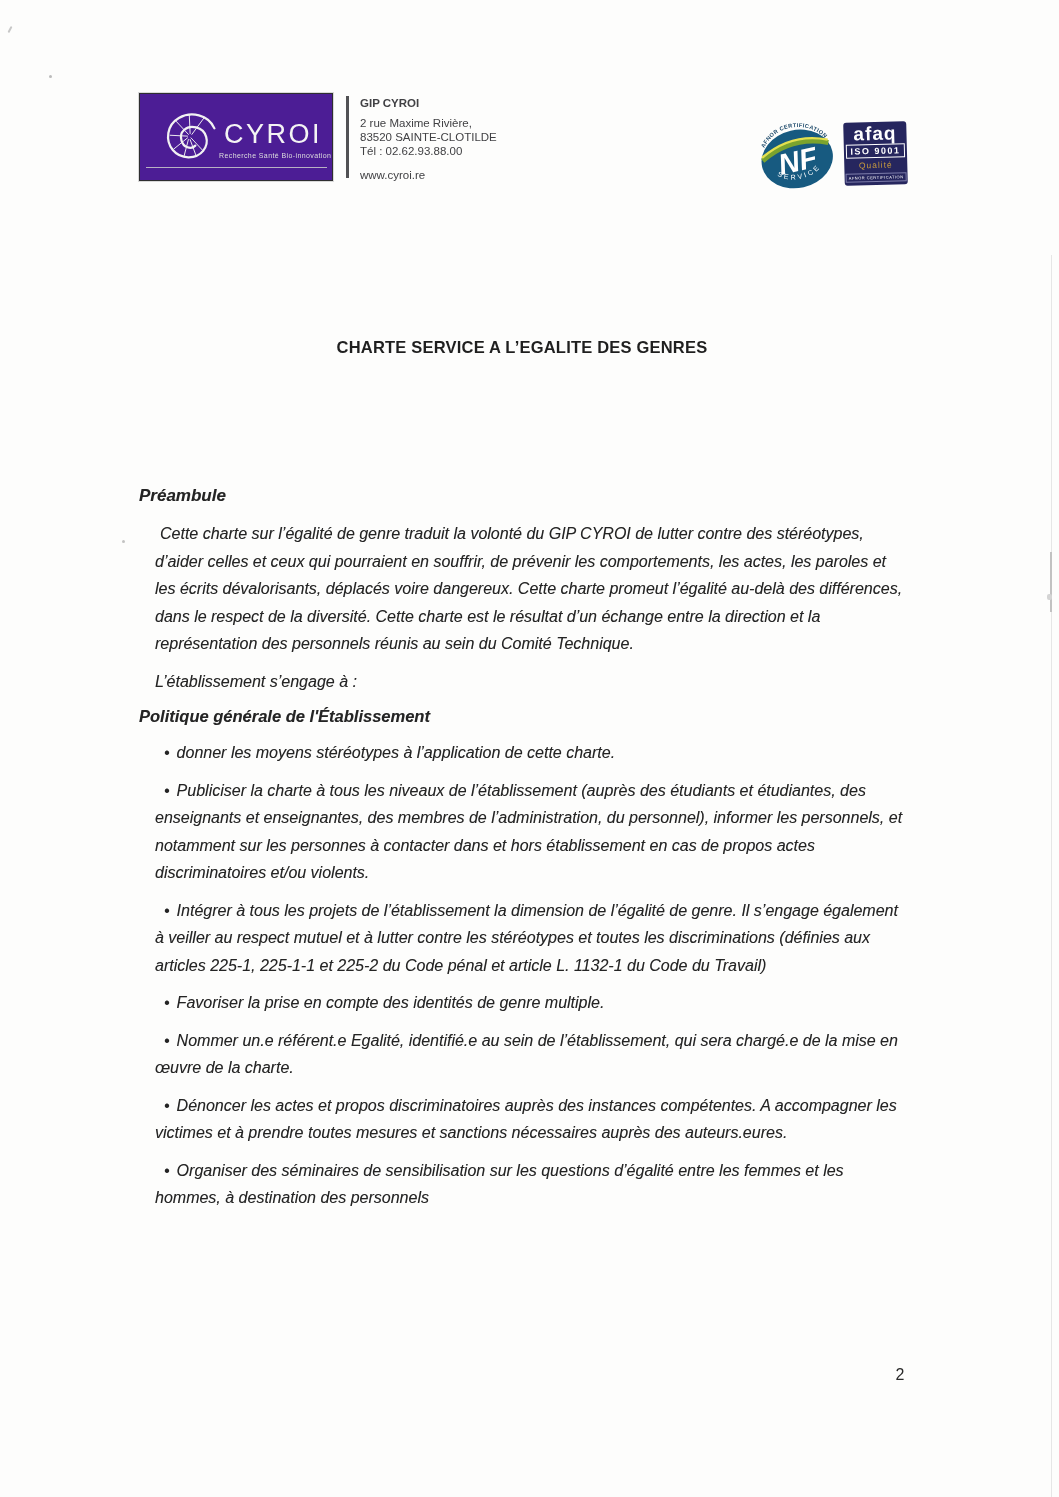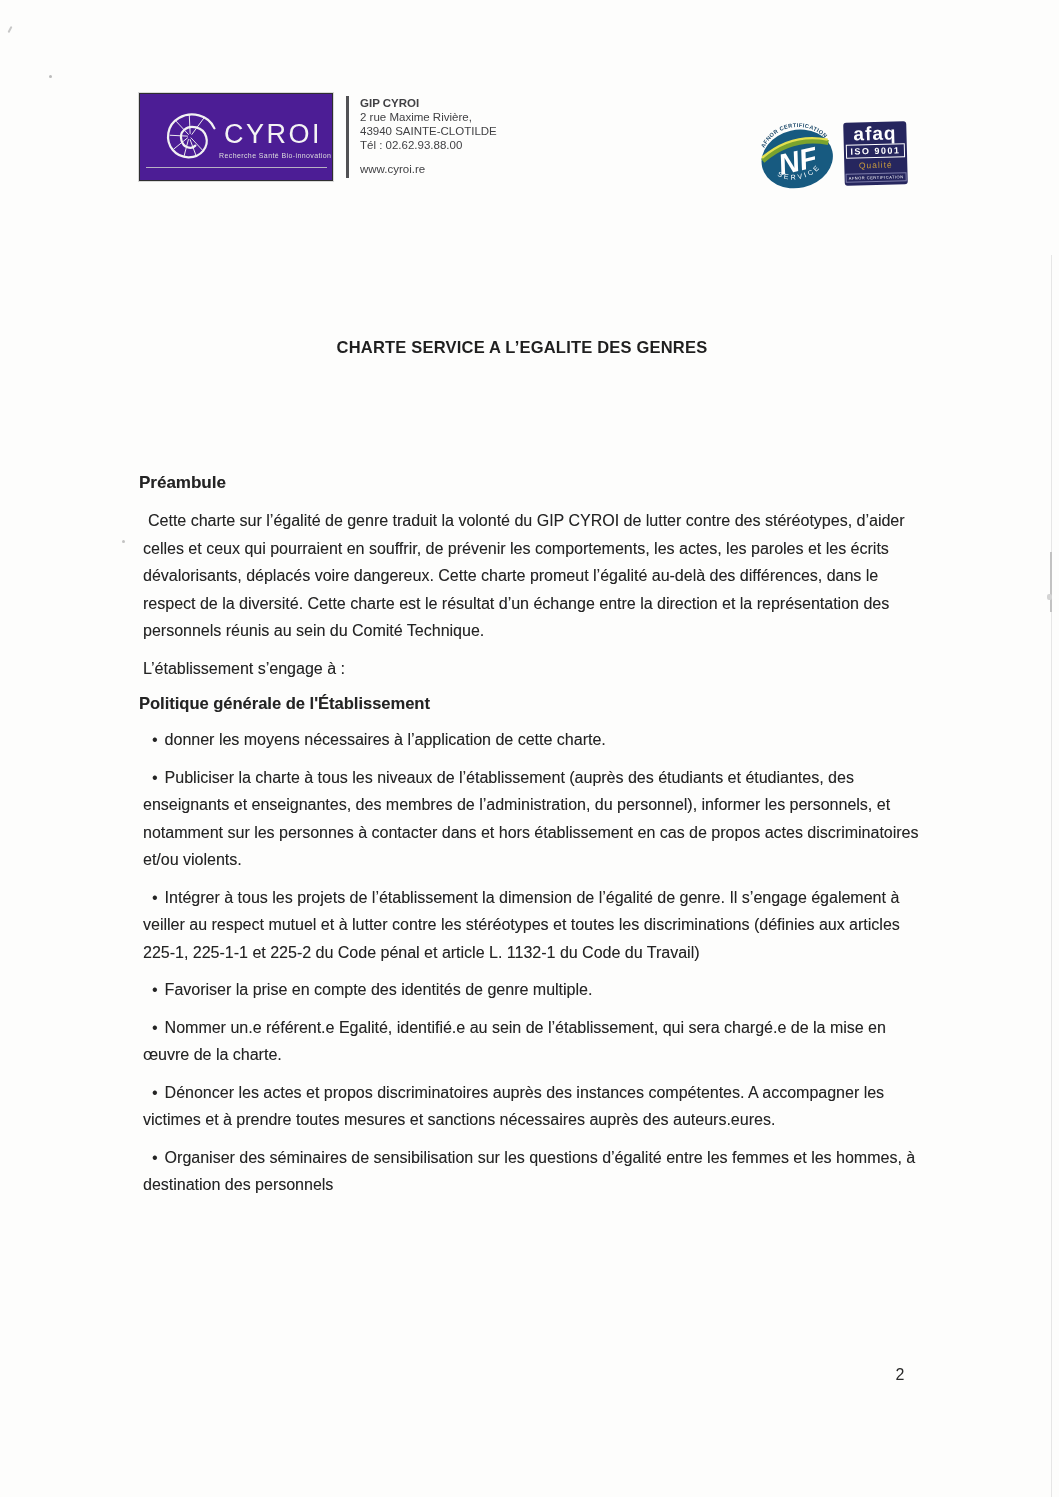--- a/index.html
+++ b/index.html
@@ -37,21 +37,21 @@
     color:#dedede;font-size:7px;letter-spacing:.4px;white-space:nowrap;
   }
   .logo-rule{position:absolute;left:6px;top:73px;width:181px;height:1px;background:#cbcbcb;opacity:.85;}
 
   
   .contact{
     position:absolute;left:346px;top:96px;height:82px;
     border-left:3px solid #515154;padding-left:11px;
     font-size:11.5px;line-height:14px;color:#414144;
   }
-  .contact-org{font-weight:600;}
+  .contact-org{font-weight:600;margin-bottom:6px;}
   .contact-web{margin-top:10px;}
 
   
   .nf-logo{position:absolute;left:755px;top:113px;width:84px;height:82px;}
 
   
   .afaq{
     position:absolute;left:844px;top:122px;width:63px;height:63px;
     background:#26265e;border-radius:3px;transform:rotate(-1.5deg);
     display:flex;flex-direction:column;align-items:center;
@@ -68,28 +68,29 @@
     font-size:4px;letter-spacing:.5px;padding:1px 2px;white-space:nowrap;
   }
 
   
   .doc-title{
     position:absolute;left:139px;top:338px;width:766px;
     text-align:center;font-weight:700;font-size:16.5px;letter-spacing:.2px;
     color:#1f1f1f;
   }
   .doc-body{
-    position:absolute;left:139px;top:472px;width:786px;
+    position:absolute;left:139px;top:485px;width:786px;
     font-size:16px;line-height:27.5px;
     color:#242424;
     text-shadow:0.2px 0.2px 0.3px rgba(45,45,45,.35);
+    font-style:italic;
   }
   .doc-body h2{font-size:17px;font-weight:700;margin:0 0 13px;line-height:22px;}
   .doc-body h3{font-size:16.5px;font-weight:700;margin:5px 0 12px;line-height:22px;}
-  .doc-body p{margin:0 4px 10px;}
+  .doc-body p{margin:0 16px 10px;}
   .p-preamble{text-indent:5px;}
   .bullet{text-indent:9px;}
   .bullet .marker{margin-right:7px;}
 
   .page-number{
     position:absolute;left:880px;top:1366px;width:40px;
     text-align:center;font-size:16px;color:#2a2a2a;
   }
 </style>
 </head>
@@ -119,21 +120,21 @@
       </g>
     </svg>
     <div class="logo-brand">CYROI</div>
     <div class="logo-tagline">Recherche Santé Bio-innovation</div>
     <div class="logo-rule"></div>
   </div>
 
   <div class="contact">
     <div class="contact-org">GIP CYROI</div>
     <div>2 rue Maxime Rivière,</div>
-    <div>43940 SAINTE-CLOTILDE</div>
+    <div>83520 SAINTE-CLOTILDE</div>
     <div>Tél : 02.62.93.88.00</div>
     <div class="contact-web">www.cyroi.re</div>
   </div>
 
   <svg class="nf-logo" viewBox="0 0 84 82">
     <defs>
       <path id="nfarc" d="M 9 36 A 36 33 0 0 1 76 34" fill="none"></path>
       <path id="nfsvc" d="M 17 56 A 29 21 0 0 0 68 54" fill="none"></path>
     </defs>
     <g transform="rotate(-13 42 45)">
@@ -161,21 +162,21 @@
 
   <div class="doc-body">
     <h2>Préambule</h2>
 
     <p class="p-preamble">Cette charte sur l’égalité de genre traduit la volonté du GIP CYROI de lutter contre des stéréotypes, d’aider celles et ceux qui pourraient en souffrir, de prévenir les comportements, les actes, les paroles et les écrits dévalorisants, déplacés voire dangereux. Cette charte promeut l’égalité au-delà des différences, dans le respect de la diversité. Cette charte est le résultat d’un échange entre la direction et la représentation des personnels réunis au sein du Comité Technique.</p>
 
     <p>L’établissement s’engage à :</p>
 
     <h3>Politique générale de l'Établissement</h3>
 
-    <p class="bullet"><span class="marker">•</span><span>donner les moyens nécessaires à l’application de cette charte.</span></p>
+    <p class="bullet"><span class="marker">•</span><span>donner les moyens stéréotypes à l’application de cette charte.</span></p>
 
     <p class="bullet"><span class="marker">•</span><span>Publiciser la charte à tous les niveaux de l’établissement (auprès des étudiants et étudiantes, des enseignants et enseignantes, des membres de l’administration, du personnel), informer les personnels, et notamment sur les personnes à contacter dans et hors établissement en cas de propos actes discriminatoires et/ou violents.</span></p>
 
     <p class="bullet"><span class="marker">•</span><span>Intégrer à tous les projets de l’établissement la dimension de l’égalité de genre. Il s’engage également à veiller au respect mutuel et à lutter contre les stéréotypes et toutes les discriminations (définies aux articles 225-1, 225-1-1 et 225-2 du Code pénal et article L. 1132-1 du Code du Travail)</span></p>
 
 
     <p class="bullet"><span class="marker">•</span><span>Favoriser la prise en compte des identités de genre multiple.</span></p>
 
     <p class="bullet"><span class="marker">•</span><span>Nommer un.e référent.e Egalité, identifié.e au sein de l’établissement, qui sera chargé.e de la mise en œuvre de la charte.</span></p>
 

